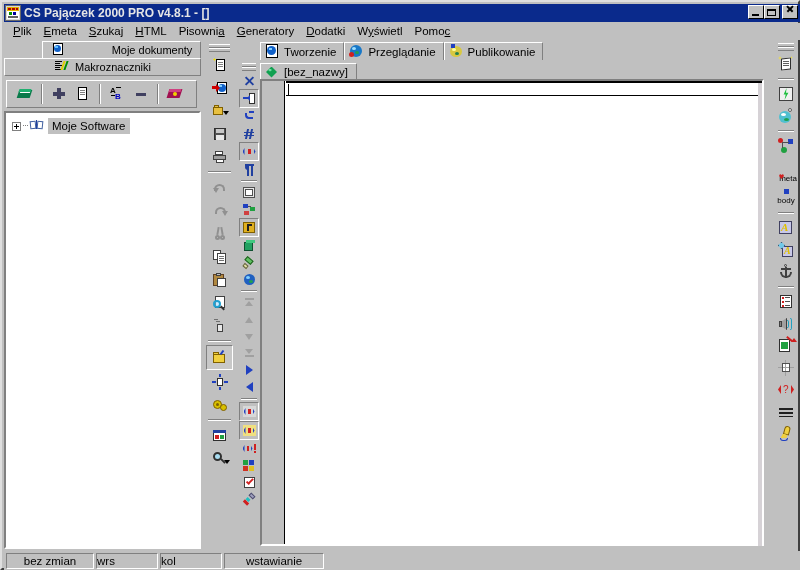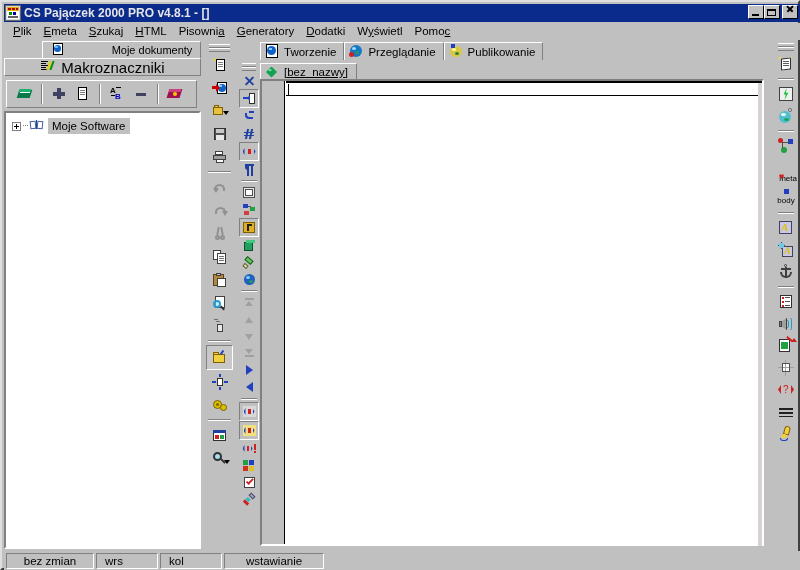--- a/index.html
+++ b/index.html
@@ -46,21 +46,21 @@
 
   
   #leftpanel{position:absolute;left:2px;top:39px;width:197px;height:508px;
      background:#c0c0c0;box-sizing:border-box;}
   .lp-tabrow{position:absolute;left:0;top:0;width:197px;height:18px;}
   .lp-tab{position:absolute;height:17px;background:#c0c0c0;box-sizing:border-box;
      border:1px solid;border-color:#ffffff #808080 #808080 #ffffff;border-bottom:none;
      display:flex;align-items:center;justify-content:center;font-size:11px;gap:40px;}
   .lp-tab2{position:absolute;left:0;top:17px;width:197px;height:18px;background:#c0c0c0;
      box-sizing:border-box;border:1px solid;border-color:#ffffff #808080 #808080 #ffffff;
-     display:flex;align-items:center;justify-content:center;font-size:15px;}
+     display:flex;align-items:center;justify-content:center;font-size:11px;}
   .tabico{width:14px;height:14px;margin-right:5px;position:relative;flex:0 0 auto;}
 
   #lp-toolbar{position:absolute;left:2px;top:39px;width:191px;height:28px;
      background:#c0c0c0;box-sizing:border-box;
      border:1px solid;border-color:#ffffff #808080 #808080 #ffffff;
      display:flex;align-items:center;padding-left:6px;}
   .lptb-btn{width:24px;height:24px;position:relative;display:flex;align-items:center;justify-content:center;}
   .vsep{width:1px;height:20px;background:#808080;border-right:1px solid #ffffff;margin:0 4px;}
 
   #treebox{position:absolute;left:0px;top:70px;width:197px;height:438px;
@@ -118,21 +118,21 @@
   #maintabs{position:absolute;left:22px;top:0px;height:19px;display:flex;align-items:flex-end;}
   .mtab{height:18px;background:#c0c0c0;box-sizing:border-box;
      border:1px solid;border-color:#ffffff #808080 #808080 #ffffff;border-bottom:none;
      display:flex;align-items:center;padding:0 7px 0 4px;font-size:11.5px;white-space:nowrap;}
   .mtab .tabico{width:15px;height:15px;margin-right:4px;}
 
   #doctabrow{position:absolute;left:22px;top:21px;height:18px;display:flex;align-items:flex-end;}
   .dtab{height:17px;background:#c0c0c0;box-sizing:border-box;
      border:1px solid;border-color:#ffffff #808080 #808080 #ffffff;border-bottom:none;
      display:flex;align-items:center;padding:0 8px 0 5px;font-size:11.5px;white-space:nowrap;}
-  .dtab.active{background:#c0c0c0;text-decoration:underline;}
+  .dtab.active{background:#c0c0c0;}
 
   #editorframe{position:absolute;left:22px;top:38px;width:504px;height:467px;
      background:#fff;box-sizing:border-box;
      border:2px solid;border-color:#808080 #ffffff #ffffff #808080;}
   #gutter{position:absolute;left:0;top:0;width:23px;height:100%;background:#c0c0c0;
      border-right:1px solid #000;box-sizing:border-box;}
   #edtopline{position:absolute;left:24px;right:0px;top:0px;height:2px;background:#000;}
   #edline2{position:absolute;left:24px;right:0px;top:14px;height:1px;background:#000;}
   #caret{position:absolute;left:26px;top:3px;width:1px;height:11px;background:#000;}
 
@@ -141,21 +141,21 @@
 
   
   #lsplit{position:absolute;left:199px;top:39px;width:3px;height:508px;background:#c0c0c0;}
   #msplit{position:absolute;left:233px;top:39px;width:3px;height:508px;background:#c0c0c0;}
 
   
   #statusbar{position:absolute;left:2px;top:549px;width:796px;height:19px;
      background:#c0c0c0;display:flex;align-items:center;padding-left:2px;box-sizing:border-box;}
   .sbcell{height:16px;box-sizing:border-box;
      border:1px solid;border-color:#808080 #ffffff #ffffff #808080;
-     display:flex;align-items:center;padding-left:8px;font-size:11.5px;margin-right:2px;
+     display:flex;align-items:center;font-size:11.5px;margin-right:2px;
      overflow:hidden;white-space:nowrap;}
   .sb1{width:88px;justify-content:center;padding-left:0;}
   .sb2{width:62px;}
   .sb3{width:62px;}
   .sb4{width:100px;justify-content:center;padding-left:0;}
   .sb5{flex:1 1 auto;}
 
   
   .px{position:absolute;}
   .ico{position:relative;width:16px;height:16px;}

